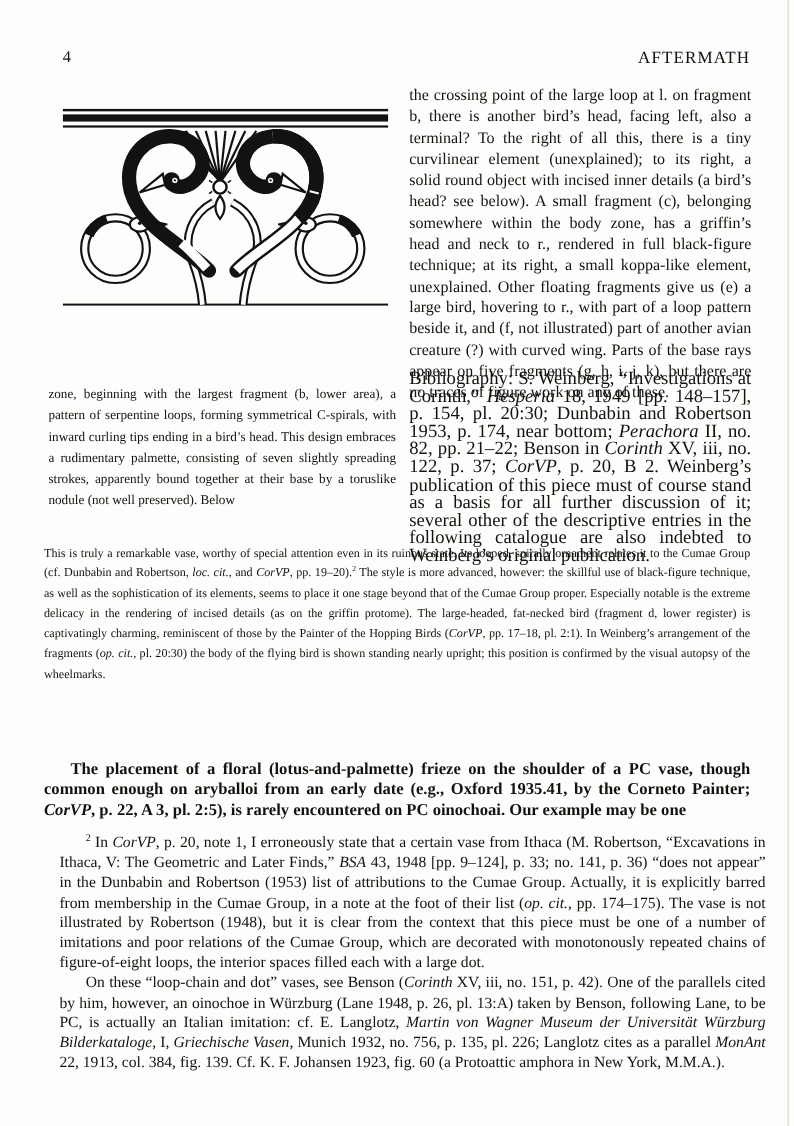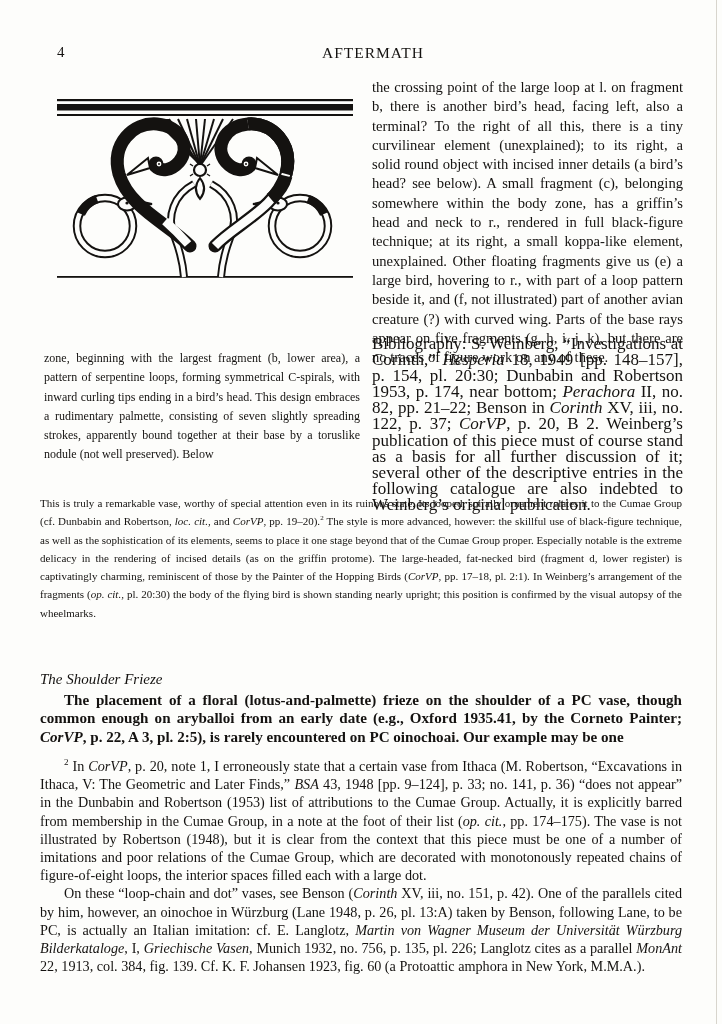--- a/index.html
+++ b/index.html
@@ -10,22 +10,22 @@
     font-family:"Liberation Serif", serif;
     color:#141210;
     overflow:hidden;
   }
   .page-edge{
     position:absolute;top:0;right:5px;width:1px;height:100%;
     background:#d8d5cd;
   }
   .pagenum{position:absolute;left:57px;top:44px;font-size:15px;}
   .runhead{
-    position:absolute;left:52px;top:44px;width:642px;
-    text-align:center;font-size:15.5px;letter-spacing:1px;
+    position:absolute;left:40px;top:44px;width:642px;
+    text-align:right;font-size:15.5px;letter-spacing:1px;
   }
   .figure{position:absolute;left:57px;top:96px;width:296px;height:188px;}
   .figure svg{display:block;width:100%;height:100%;}
   .caption{
     position:absolute;left:40px;top:302px;width:316px;
     text-align:center;font-size:13.8px;
   }
   .smallcaps{font-variant:small-caps;}
   .col-right{
     position:absolute;left:372px;top:78px;width:311px;
@@ -45,21 +45,21 @@
   }
   .sectionhead{
     position:absolute;left:40px;top:671px;width:642px;
     font-style:italic;font-size:15px;
   }
   .shoulderpara{
     position:absolute;left:40px;top:691px;width:642px;
     font-size:15.1px;line-height:18.3px;text-align:justify;text-indent:24px;font-weight:bold;
   }
   .footnotes{
-    position:absolute;left:40px;top:757px;width:642px;
+    position:absolute;left:54px;top:757px;width:642px;
     font-size:14.2px;line-height:18.2px;text-align:justify;
   }
   .footnotes p{margin:0;text-indent:24px;}
   sup{font-size:0.64em;vertical-align:super;line-height:0;}
   i{font-style:italic;}
   b{font-weight:bold;}
 </style>
 </head>
 <body>
 
@@ -142,20 +142,19 @@
 
   <div class="col-right">the crossing point of the large loop at l. on fragment b, there is another bird’s head, facing left, also a terminal?  To the right of all this, there is a tiny curvilinear element (unexplained); to its right, a solid round object with incised inner details (a bird’s head?  see below).  A small fragment (c), belonging somewhere within the body zone, has a griffin’s head and neck to r., rendered in full black-figure technique; at its right, a small koppa-like element, unexplained.  Other floating fragments give us (e) a large bird, hovering to r., with part of a loop pattern beside it, and (f, not illustrated) part of another avian creature (?) with curved wing.  Parts of the base rays appear on five fragments (g, h, i, j, k), but there are no traces of figure work on any of these.</div>
   <div class="col-right" style="top:336px">
     <div class="biblio" style="margin-top:0">Bibliography: S. Weinberg, “Investigations at Corinth,” <i>Hesperia</i> 18, 1949 [pp. 148–157], p. 154, pl. 20:30; Dunbabin and Robertson 1953, p. 174, near bottom; <i>Perachora</i> II, no. 82, pp. 21–22; Benson in <i>Corinth</i> XV, iii, no. 122, p. 37; <i>CorVP</i>, p. 20, B 2.  Weinberg’s publication of this piece must of course stand as a basis for all further discussion of it; several other of the descriptive entries in the following catalogue are also indebted to Weinberg’s original publication.</div>
   </div>
 
   <div class="col-left">zone, beginning with the largest fragment (b, lower area), a pattern of serpentine loops, forming symmetrical C-spirals, with inward curling tips ending in a bird’s head.  This design embraces a rudimentary palmette, consisting of seven slightly spreading strokes, apparently bound together at their base by a toruslike nodule (not well preserved).  Below</div>
 
   <div class="mainpara">This is truly a remarkable vase, worthy of special attention even in its ruinous state.  Its looped, spirally ornament relates it to the Cumae Group (cf. Dunbabin and Robertson, <i>loc. cit.</i>, and <i>CorVP</i>, pp. 19–20).<sup>2</sup>  The style is more advanced, however: the skillful use of black-figure technique, as well as the sophistication of its elements, seems to place it one stage beyond that of the Cumae Group proper.  Especially notable is the extreme delicacy in the rendering of incised details (as on the griffin protome).  The large-headed, fat-necked bird (fragment d, lower register) is captivatingly charming, reminiscent of those by the Painter of the Hopping Birds (<i>CorVP</i>, pp. 17–18, pl. 2:1).  In Weinberg’s arrangement of the fragments (<i>op. cit.</i>, pl. 20:30) the body of the flying bird is shown standing nearly upright; this position is confirmed by the visual autopsy of the wheelmarks.</div>
 
-  <div class="sectionhead">The Shoulder Frieze</div>
   <div class="shoulderpara">The placement of a floral (lotus-and-palmette) frieze on the shoulder of a PC vase, though common enough on aryballoi from an early date (e.g., Oxford 1935.41, by the Corneto Painter; <i>CorVP</i>, p. 22, A 3, pl. 2:5), is rarely encountered on PC oinochoai.  Our example may be one</div>
 
   <div class="footnotes">
     <p><sup>2</sup>  In <i>CorVP</i>, p. 20, note 1, I erroneously state that a certain vase from Ithaca (M. Robertson, “Excavations in Ithaca, V: The Geometric and Later Finds,” <i>BSA</i> 43, 1948 [pp. 9–124], p. 33; no. 141, p. 36) “does not appear” in the Dunbabin and Robertson (1953) list of attributions to the Cumae Group.  Actually, it is explicitly barred from membership in the Cumae Group, in a note at the foot of their list (<i>op. cit.</i>, pp. 174–175).  The vase is not illustrated by Robertson (1948), but it is clear from the context that this piece must be one of a number of imitations and poor relations of the Cumae Group, which are decorated with monotonously repeated chains of figure-of-eight loops, the interior spaces filled each with a large dot.</p>
     <p>On these “loop-chain and dot” vases, see Benson (<i>Corinth</i> XV, iii, no. 151, p. 42).  One of the parallels cited by him, however, an oinochoe in Würzburg (Lane 1948, p. 26, pl. 13:A) taken by Benson, following Lane, to be PC, is actually an Italian imitation: cf. E. Langlotz, <i>Martin von Wagner Museum der Universität Würzburg Bilderkataloge</i>, I, <i>Griechische Vasen</i>, Munich 1932, no. 756, p. 135, pl. 226; Langlotz cites as a parallel <i>MonAnt</i> 22, 1913, col. 384, fig. 139.  Cf. K. F. Johansen 1923, fig. 60 (a Protoattic amphora in New York, M.M.A.).</p>
   </div>
 </div>
 
 </body></html>

